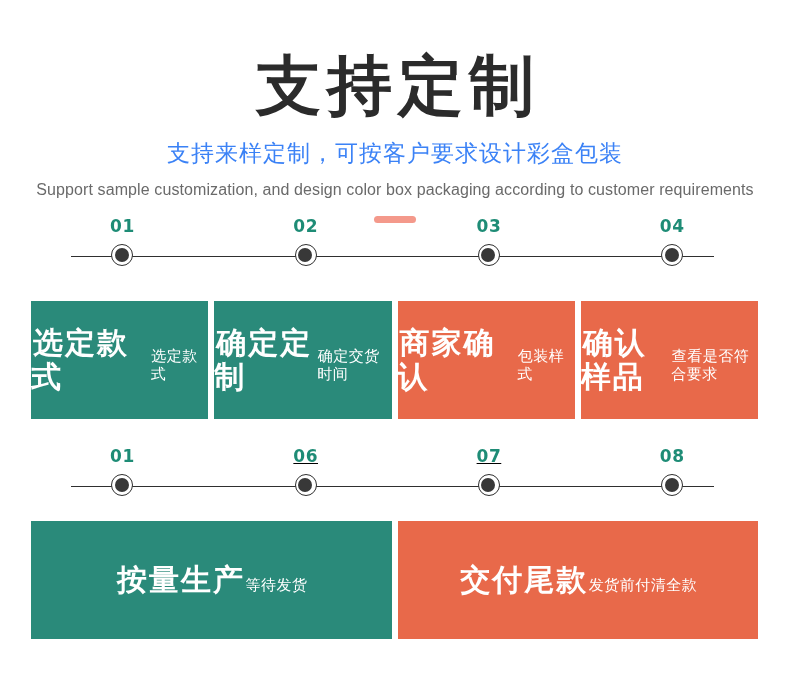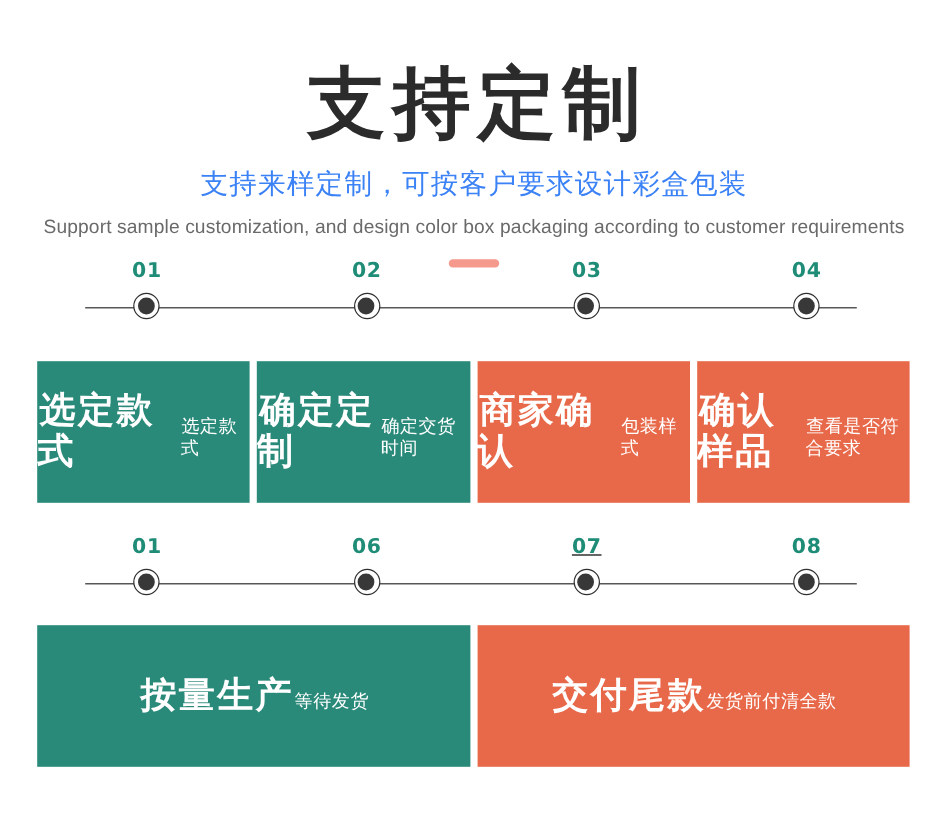--- a/index.html
+++ b/index.html
@@ -210,21 +210,21 @@
       <div class="card-desc">查看是否符合要求</div>
     </div>
   </div>
 
   <div class="timeline timeline-2">
     <div class="timeline-line"></div>
     <div class="tl-node" style="left:8%;">
       <div class="tl-num">01</div>
       <div class="tl-dot"></div>
     </div>
-    <div class="tl-node" style="left:36.5%;">
+    <div class="tl-node" style="left:36.5%;text-decoration:underline;">
       <div class="tl-num">06</div>
       <div class="tl-dot"></div>
     </div>
     <div class="tl-node" style="left:65%;text-decoration:underline;">
       <div class="tl-num">07</div>
       <div class="tl-dot"></div>
     </div>
     <div class="tl-node" style="left:93.5%;">
       <div class="tl-num">08</div>
       <div class="tl-dot"></div>

